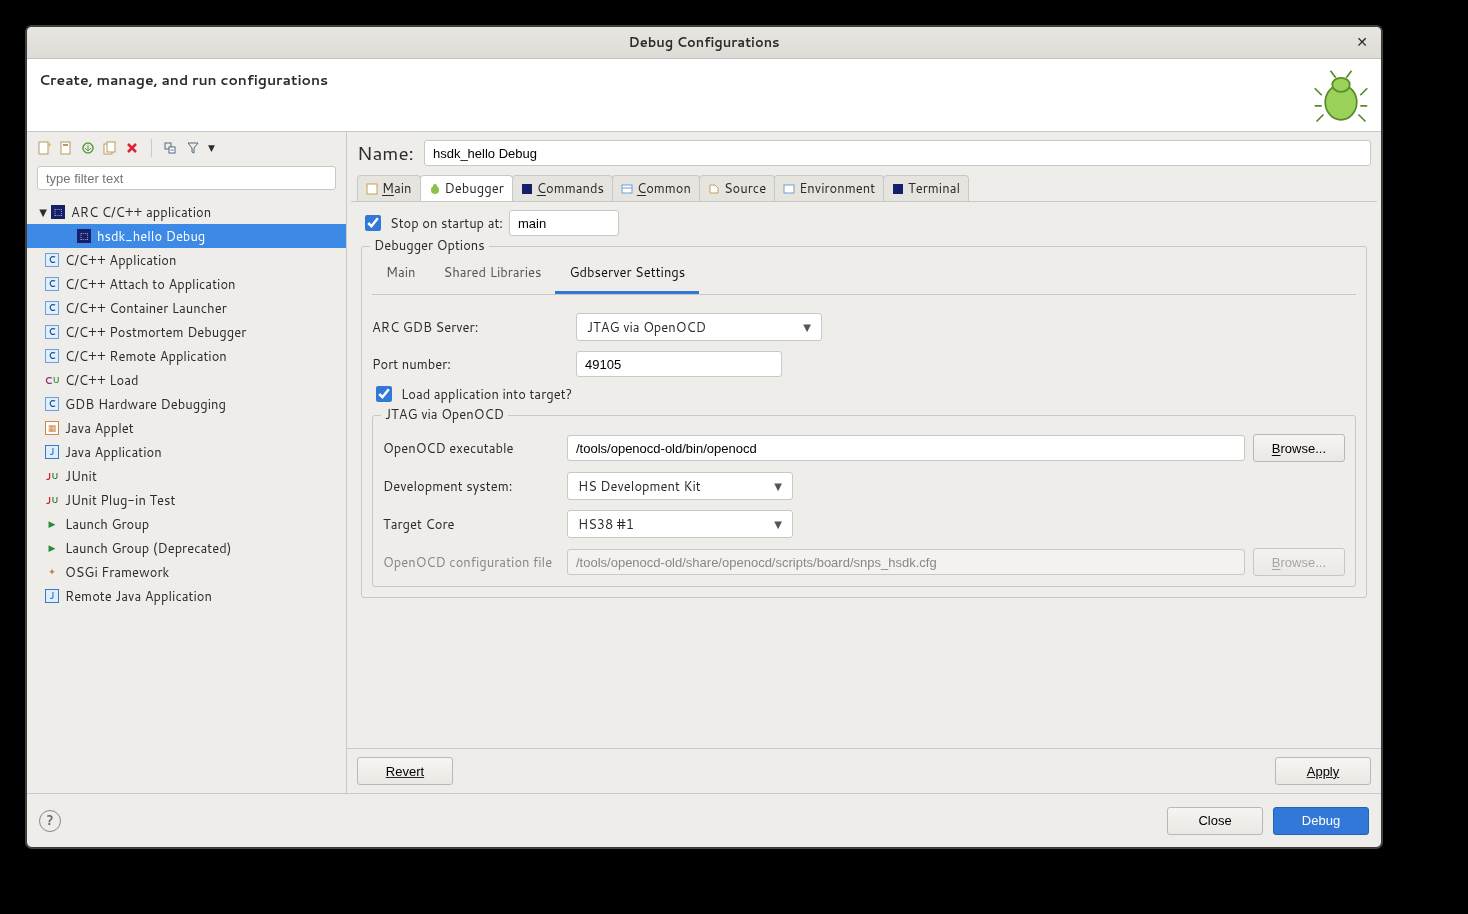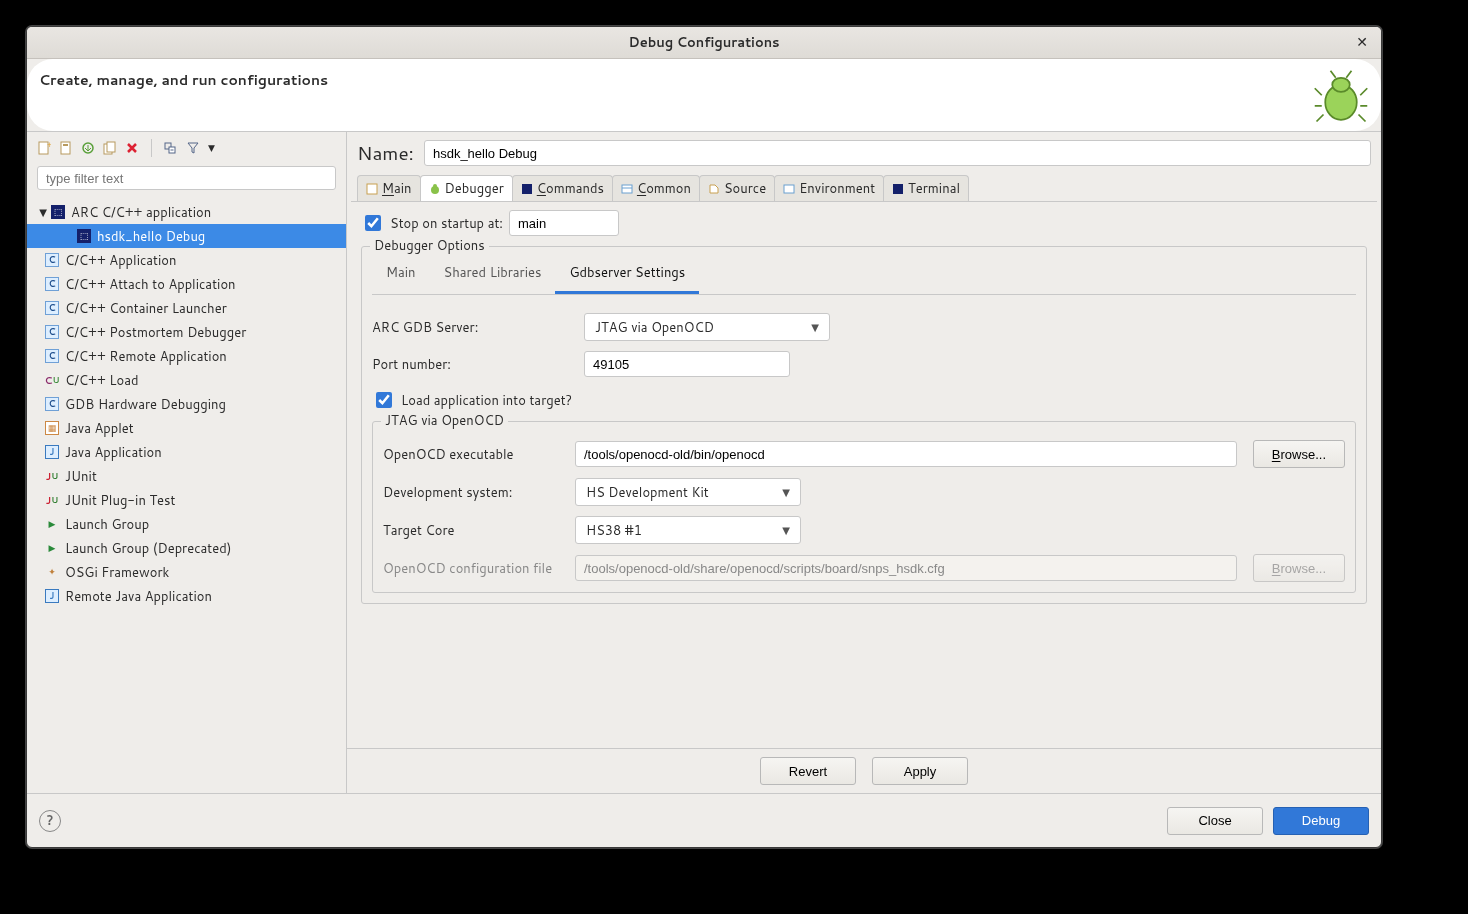--- a/index.html
+++ b/index.html
@@ -13,21 +13,21 @@
   --selected-text:#fff;
   --tab-active:#fff;
   --link:#1a73e8;
   --btn-blue:#3178d8;
 }
 *{box-sizing:border-box;}
 html,body{margin:0;padding:0;width:1468px;height:914px;background:var(--bg);font:13px/1.3 "Cantarell","DejaVu Sans","Liberation Sans",Arial,sans-serif;color:var(--text);}
 .window{position:absolute;left:26px;top:26px;width:1356px;height:822px;background:var(--win);border:1px solid #3a3a3a;border-radius:6px;overflow:hidden;box-shadow:0 0 0 1px #444;}
 .titlebar{height:32px;background:linear-gradient(#e9e6e2,#dedbd6);border-bottom:1px solid #c5c1bc;display:flex;align-items:center;justify-content:center;position:relative;font-weight:bold;}
 .close-x{position:absolute;right:10px;top:6px;width:18px;height:18px;cursor:pointer;text-align:center;line-height:18px;font-size:14px;}
-.header{height:72px;background:var(--panel);display:flex;align-items:flex-start;padding:10px 12px;justify-content:space-between;border-radius:26px;}
+.header{height:72px;background:var(--panel);display:flex;align-items:flex-start;padding:10px 12px;justify-content:space-between;}
 .header .title{font-weight:bold;font-size:14px;margin-top:2px;}
 .body{display:flex;height:calc(100% - 32px - 72px - 54px);border-top:1px solid var(--border);}
 
 .left{width:320px;border-right:1px solid var(--border);display:flex;flex-direction:column;background:var(--win);}
 .toolbar{height:28px;display:flex;align-items:center;gap:12px;padding:4px 10px 0 10px;}
 .tb-group{display:flex;gap:8px;align-items:center;}
 .sep{width:1px;height:18px;background:var(--border);}
 .ico{width:14px;height:14px;display:inline-block;}
 .filter{margin:6px 10px;}
 .filter input{width:100%;height:24px;border:1px solid var(--border);border-radius:3px;padding:0 8px;background:#fff;font-size:13px;}
@@ -51,31 +51,31 @@
 .row{display:flex;align-items:center;gap:6px;margin-bottom:8px;}
 input[type=checkbox]{accent-color:var(--btn-blue);width:16px;height:16px;}
 .txt-in{height:26px;border:1px solid var(--border);border-radius:3px;padding:0 8px;font-size:13px;}
 .fieldset{border:1px solid var(--border);border-radius:3px;padding:12px 10px 10px 10px;position:relative;margin-top:10px;}
 .fieldset>.legend{position:absolute;top:-10px;left:8px;background:var(--win);padding:0 4px;font-size:13px;}
 
 .inner-tabs{display:flex;height:36px;align-items:flex-end;border-bottom:1px solid var(--border);margin-bottom:18px;}
 .itab{padding:10px 14px;color:#555;cursor:pointer;border-bottom:3px solid transparent;font-size:13px;}
 .itab.active{color:#111;border-bottom:3px solid var(--btn-blue);}
 
-.fg{display:grid;grid-template-columns:196px 1fr auto;gap:10px 16px;align-items:center;}
+.fg{display:grid;grid-template-columns:196px 1fr auto;gap:10px 8px;align-items:center;}
 .fg .lbl{font-size:13px;}
 .select{height:28px;min-width:226px;border:1px solid var(--border);border-radius:3px;background:#fff;display:flex;align-items:center;justify-content:space-between;padding:0 10px;font-size:13px;cursor:pointer;}
 .select .arrow{font-size:10px;color:#555;}
 .btn{height:28px;padding:0 18px;border:1px solid #b8b8b8;background:linear-gradient(#f6f5f2,#eae8e3);border-radius:3px;font-size:13px;cursor:pointer;}
 .inner-fieldset{border:1px solid var(--border);border-radius:3px;padding:18px 10px 10px 10px;position:relative;margin-top:10px;}
 .inner-fieldset>.legend{position:absolute;top:-10px;left:8px;background:var(--win);padding:0 4px;font-size:13px;}
 .inner-fieldset .fg{grid-template-columns:176px 1fr auto;}
 .disabled-text{color:#888;}
 
-.btns-right{padding:8px 10px;display:flex;justify-content:center;gap:16px;border-top:1px solid var(--border);}
+.btns-right{padding:8px 10px;display:flex;justify-content:space-between;gap:16px;border-top:1px solid var(--border);text-decoration:underline;}
 .footer{height:54px;border-top:1px solid var(--border);display:flex;align-items:center;justify-content:space-between;padding:0 12px;}
 .footer .help{width:22px;height:22px;border:1.5px solid #888;border-radius:50%;display:flex;align-items:center;justify-content:center;color:#666;font-weight:bold;cursor:pointer;}
 .footer .btns{display:flex;gap:10px;}
 .btn.primary{background:var(--btn-blue);border-color:#2661b3;color:#fff;}
 .und{text-decoration:underline;text-underline-offset:2px;}
 
 svg{display:block}
 
 .bug{width:56px;height:56px;}
 </style>
@@ -301,21 +301,21 @@
                   <span class="arrow">▼</span>
                 </div>
               </div>
             <span></span>
 
             <span class="lbl">Port number:</span>
             <div><input class="txt-in" style="width: 206px;" type="text" value="49105"></div>
             <span></span>
           </div>
 
-          <div class="row" style="margin-top:12px;margin-bottom:0;">
+          <div class="row" style="margin-top:6px;margin-bottom:0;">
             <input type="checkbox" checked="" style="">
             <span>Load application into target?</span>
           </div>
 
           <div class="inner-fieldset">
             <span class="legend">JTAG via OpenOCD</span>
             <div class="fg">
               <span class="lbl">OpenOCD executable</span>
               <input class="txt-in" type="text" value="/tools/openocd-old/bin/openocd" style="">
               <button class="btn"><span class="und">B</span>rowse...</button>

